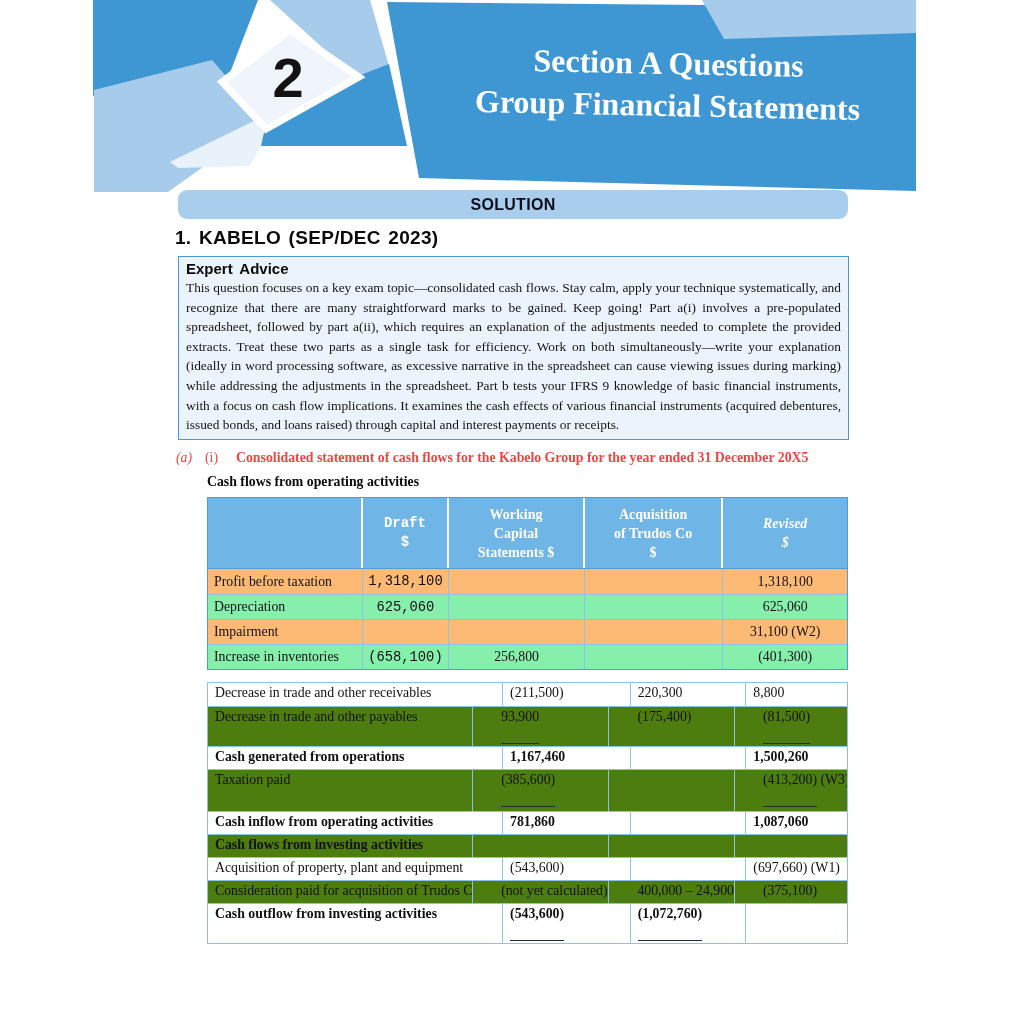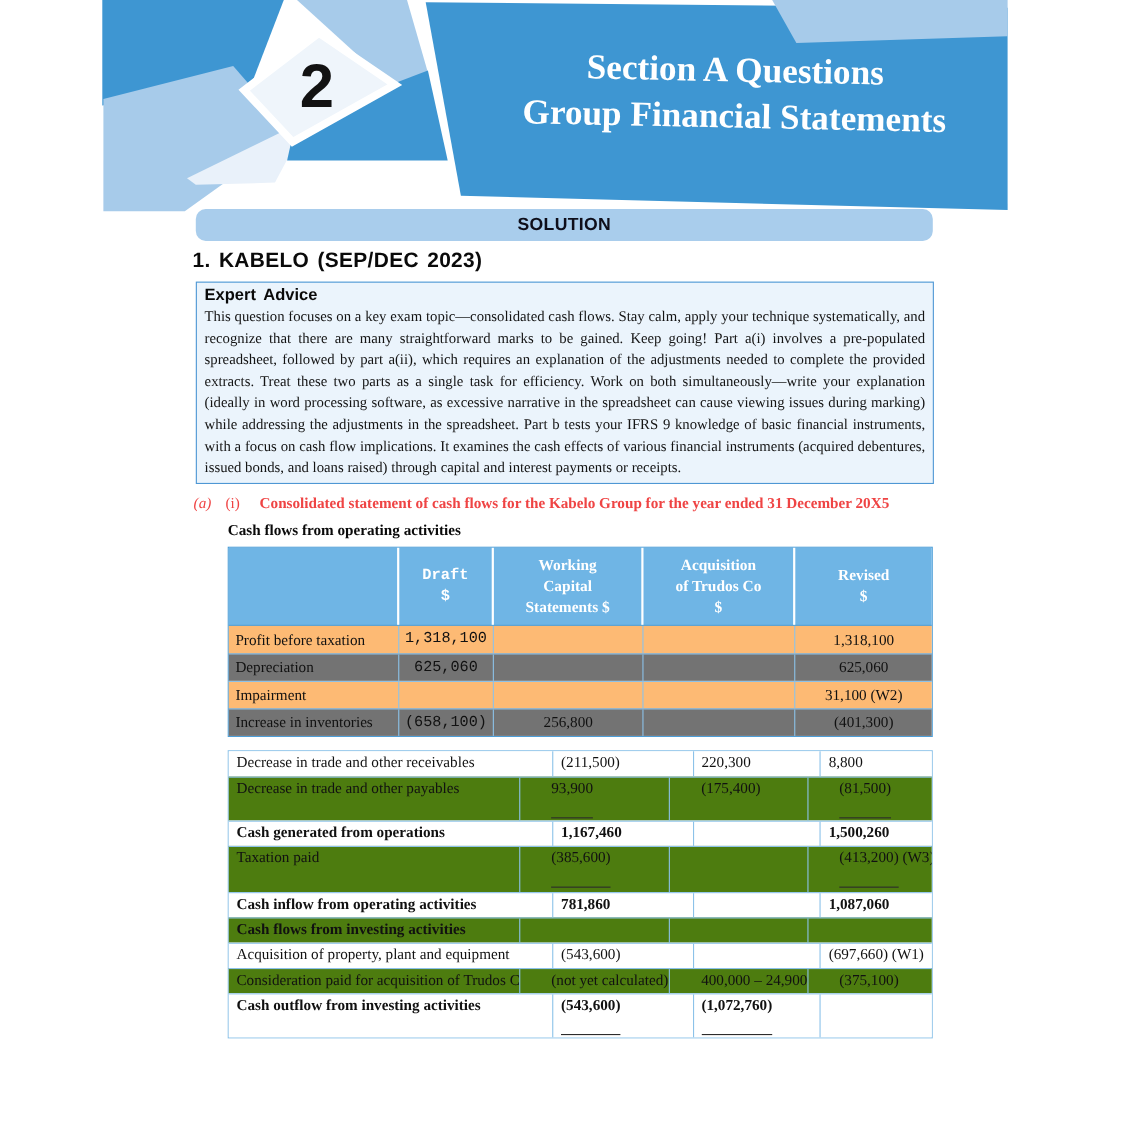--- a/index.html
+++ b/index.html
@@ -59,22 +59,22 @@
   .t1 {
     position:absolute; left:207px; top:497px; width:641px;
     border:1.6px solid #4D9ED8; font-size:13.8px; color:#111;
   }
   .t1-hrow { display:flex; height:71px; background:#6FB5E5; border-bottom:1.5px solid #4D9ED8; }
   .t1-hcell {
     display:flex; flex-direction:column; align-items:center; justify-content:center;
     color:#ffffff; font-weight:bold; font-size:14px; line-height:19px;
     border-right:2px solid #ffffff; text-align:center;
   }
-  .t1-hcell:last-child { border-right:none; }
-  .t1-row { display:flex; height:25px; background:#737373; }
+  .t1-hcell:last-child { border-right:none;font-style:italic; }
+  .t1-row { display:flex; height:25px; background:#86efac; }
   .t1-row.shade { background:#fdba74; }
   .t1-row + .t1-row { border-top:1.4px solid #8CC2E9; }
   .t1 .c {
     display:flex; align-items:center; justify-content:center;
     border-right:1.4px solid #8CC2E9; overflow:hidden;
   }
   .t1 .c:last-child { border-right:none; }
   .t1 .c.lbl { justify-content:flex-start; padding-left:6px; }
   .w1a{width:155px;} .w1b{width:87px;font-family:Liberation Mono, monospace;} .w1c{width:136px;} .w1d{width:139px;} .w1e{width:124px;}
   .t1 .t1-hcell.w1a{width:155px;} 

